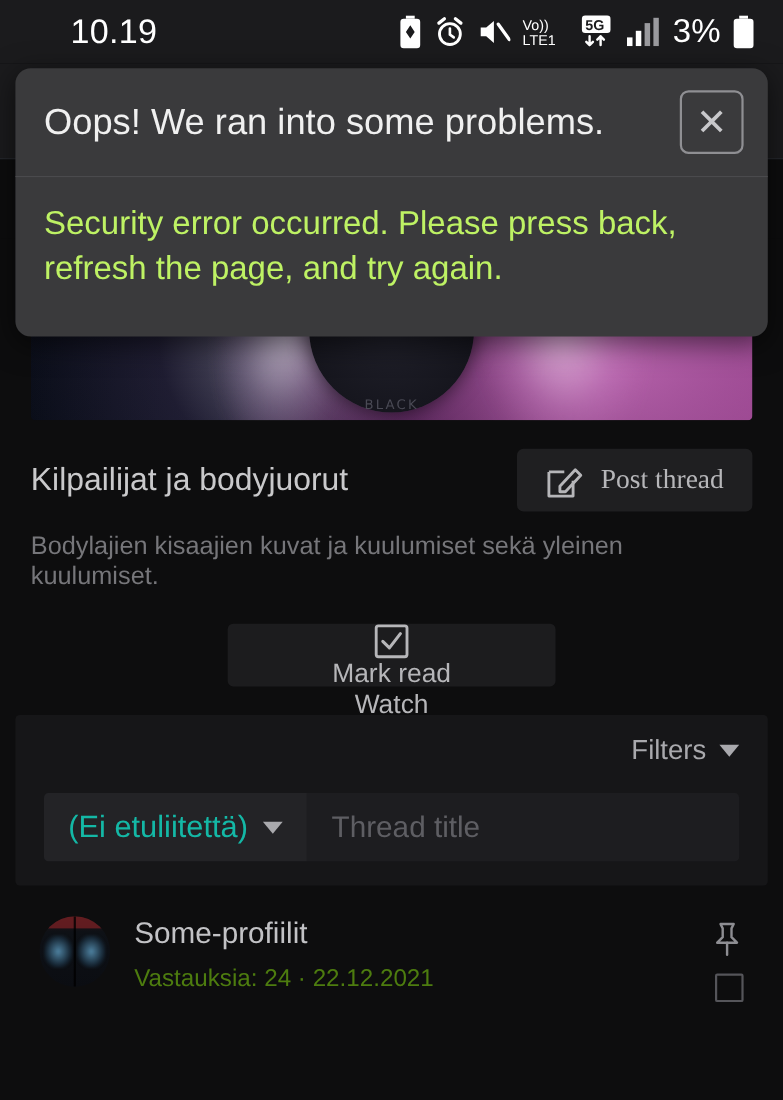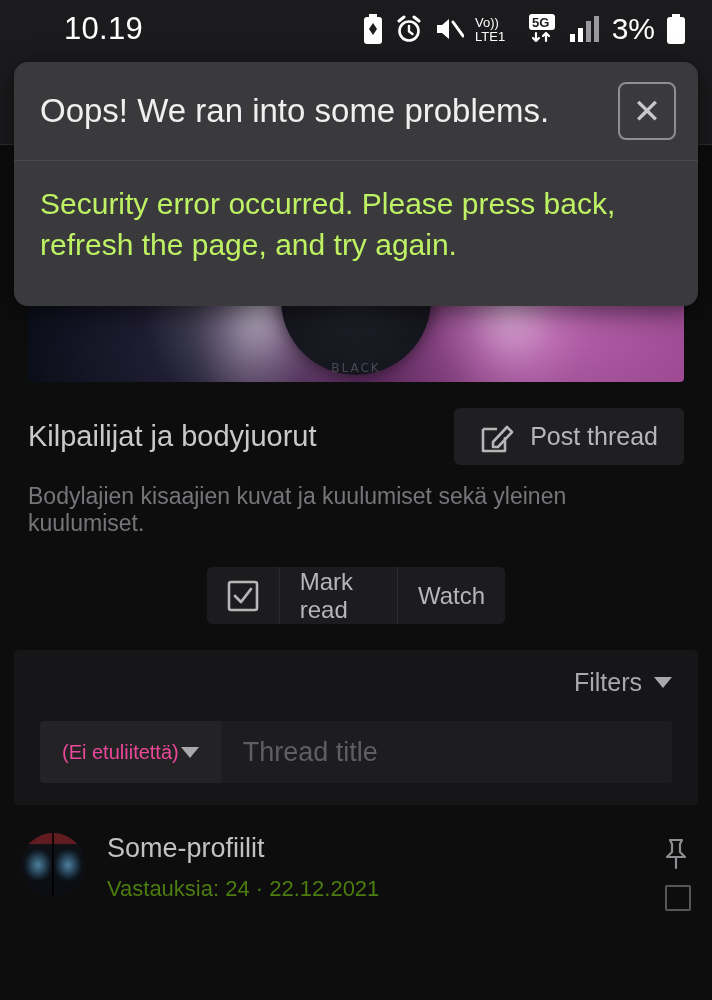--- a/index.html
+++ b/index.html
@@ -100,55 +100,55 @@
     letter-spacing:2px; margin-top:12px;
   }
 
   
   .node-head { padding:26px 28px 0; }
   .node-row { display:flex; align-items:center; }
   .node-title { font-size:29px; color:#c9c9cb; font-weight:normal; }
   .post-thread {
     margin-left:auto; background:#1f1f21; border-radius:6px;
     height:57px; display:flex; align-items:center; gap:16px; padding:0 26px;
-    color:#b6b6b9; font-size:25px;
+    color:#b6b6b9; font-size:25px;font-family:Liberation Serif, serif;
   }
   .node-desc { margin-top:18px; font-size:23px; color:#76767a; }
 
   .btn-group {
     margin:30px auto 0; width:298px; height:57px;
-    background:#1c1c1e; border-radius:5px; display:flex; align-items:center;
+    background:#1c1c1e; border-radius:5px; display:flex; align-items:center;flex-direction:column;
   }
   .btn-group > div {
     height:100%; display:flex; align-items:center; justify-content:center;
     color:#b6b6b9; font-size:24px; padding:0 20px;
   }
   .btn-group .seg-divider { width:1px; height:57px; background:#2b2b2e; padding:0; }
 
   
   .filters-panel {
     margin:26px 14px 0; background:#161618; border-radius:4px;
     padding:18px 26px 22px;
   }
   .filters-row { display:flex; justify-content:flex-end; align-items:center; }
   .filters-label { color:#a9a9ad; font-size:25px; display:flex; align-items:center; gap:12px; }
   .caret { width:0;height:0;border-left:9px solid transparent;border-right:9px solid transparent;border-top:11px solid #a9a9ad; }
   .search-row { margin-top:24px; display:flex; align-items:stretch; height:62px; }
   .prefix-sel {
     background:#232326; border-radius:4px 0 0 4px; display:flex; align-items:center;
-    gap:2px; padding:0 22px; color:#ec4899; font-size:20px; white-space:nowrap;
+    gap:14px; padding:0 22px; color:#14b8a6; font-size:28px; white-space:nowrap;
   }
   .title-input {
     flex:1; background:#1d1d20; border-radius:0 4px 4px 0; display:flex; align-items:center;
     padding:0 22px; color:#5e5e63; font-size:27px;
   }
 
   
   .thread-list { margin-top:10px; }
-  .thread-row { display:flex; align-items:flex-start; padding:18px 21px 0; }
+  .thread-row { display:flex; align-items:flex-start; padding:18px 36px 0; }
   .avatar {
     width:64px; height:64px; border-radius:50%; flex:none; margin-right:22px;
     overflow:hidden; position:relative;
     background:linear-gradient(180deg,#2a1418 0%,#0e1116 22%,#0b0d12 100%);
   }
   .avatar .av-l, .avatar .av-r {
     position:absolute; top:26%; width:26px; height:30px;
     background:radial-gradient(ellipse at center, rgba(90,150,185,.85) 0%, rgba(40,80,110,.35) 60%, transparent 78%);
     filter:blur(1px);
   }

